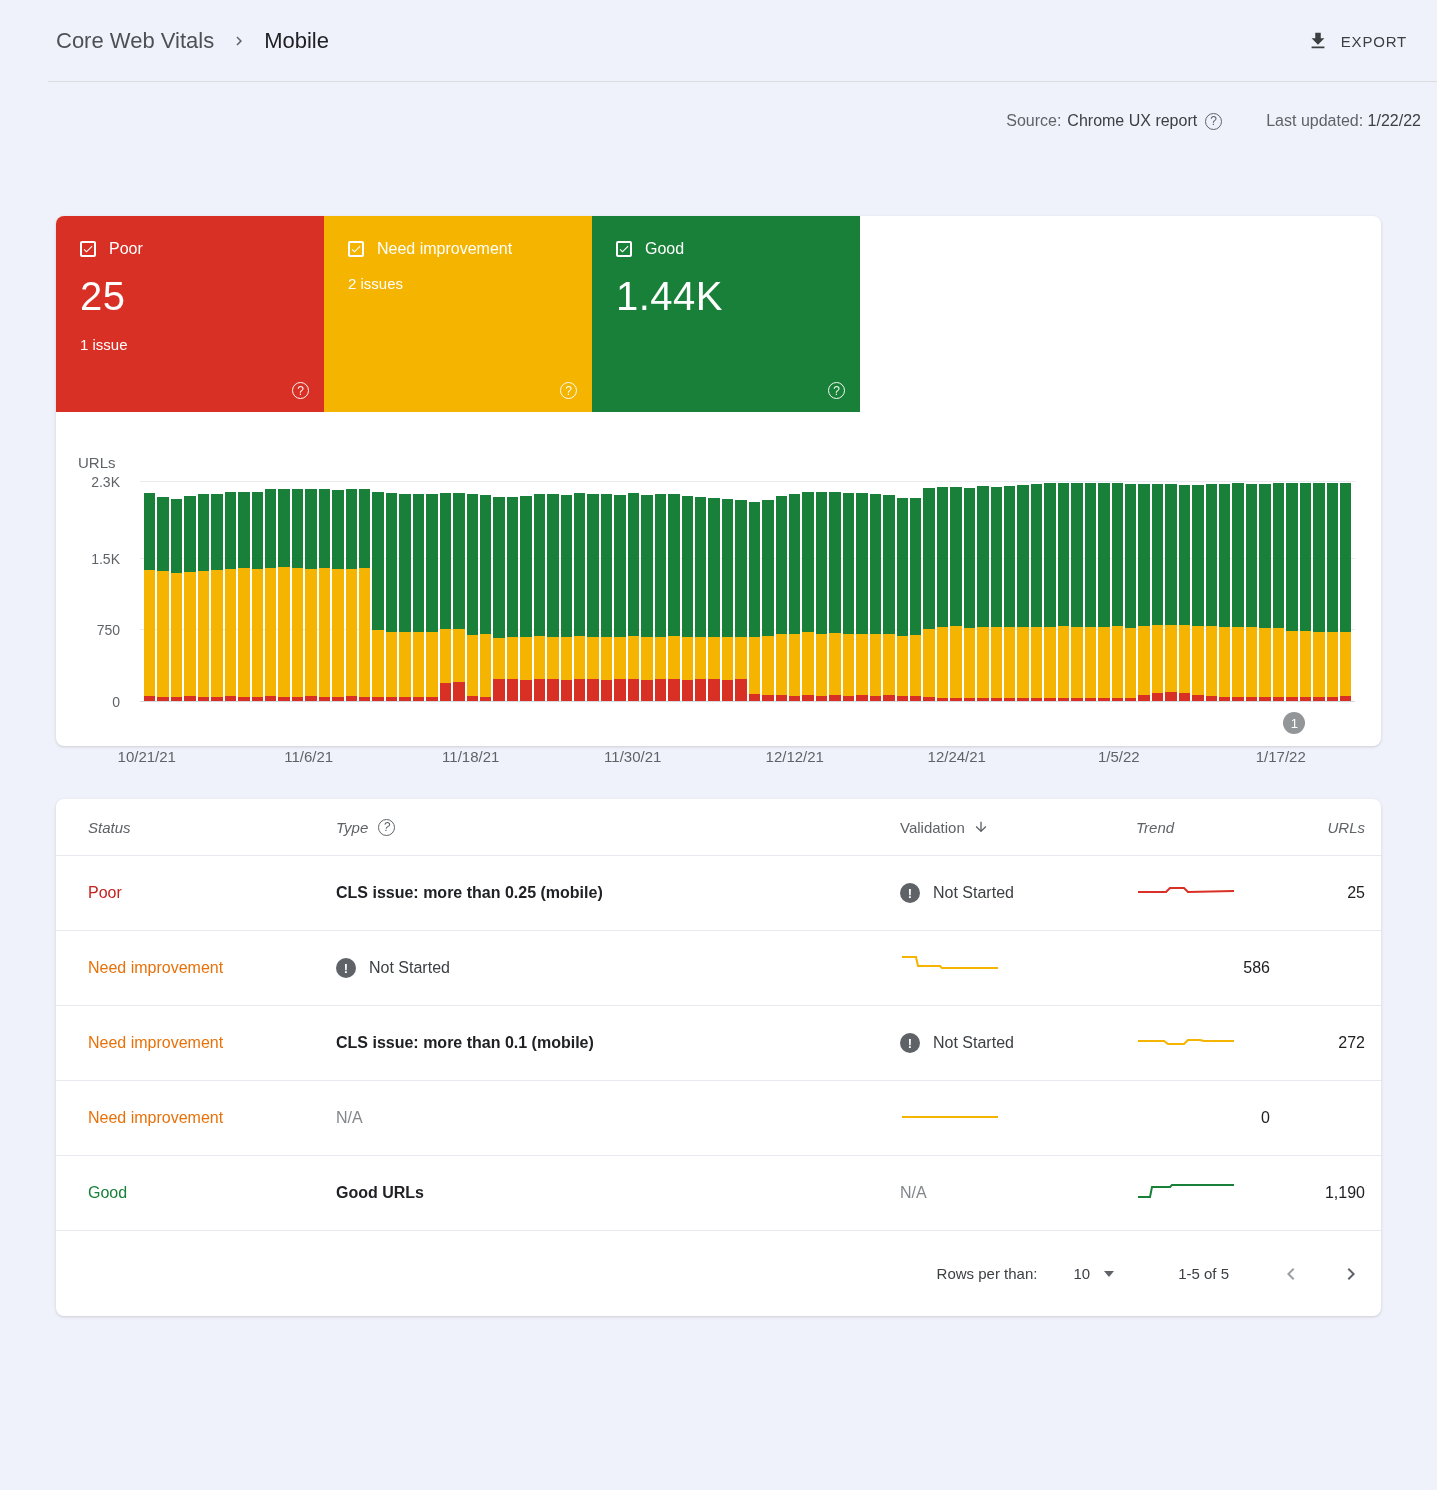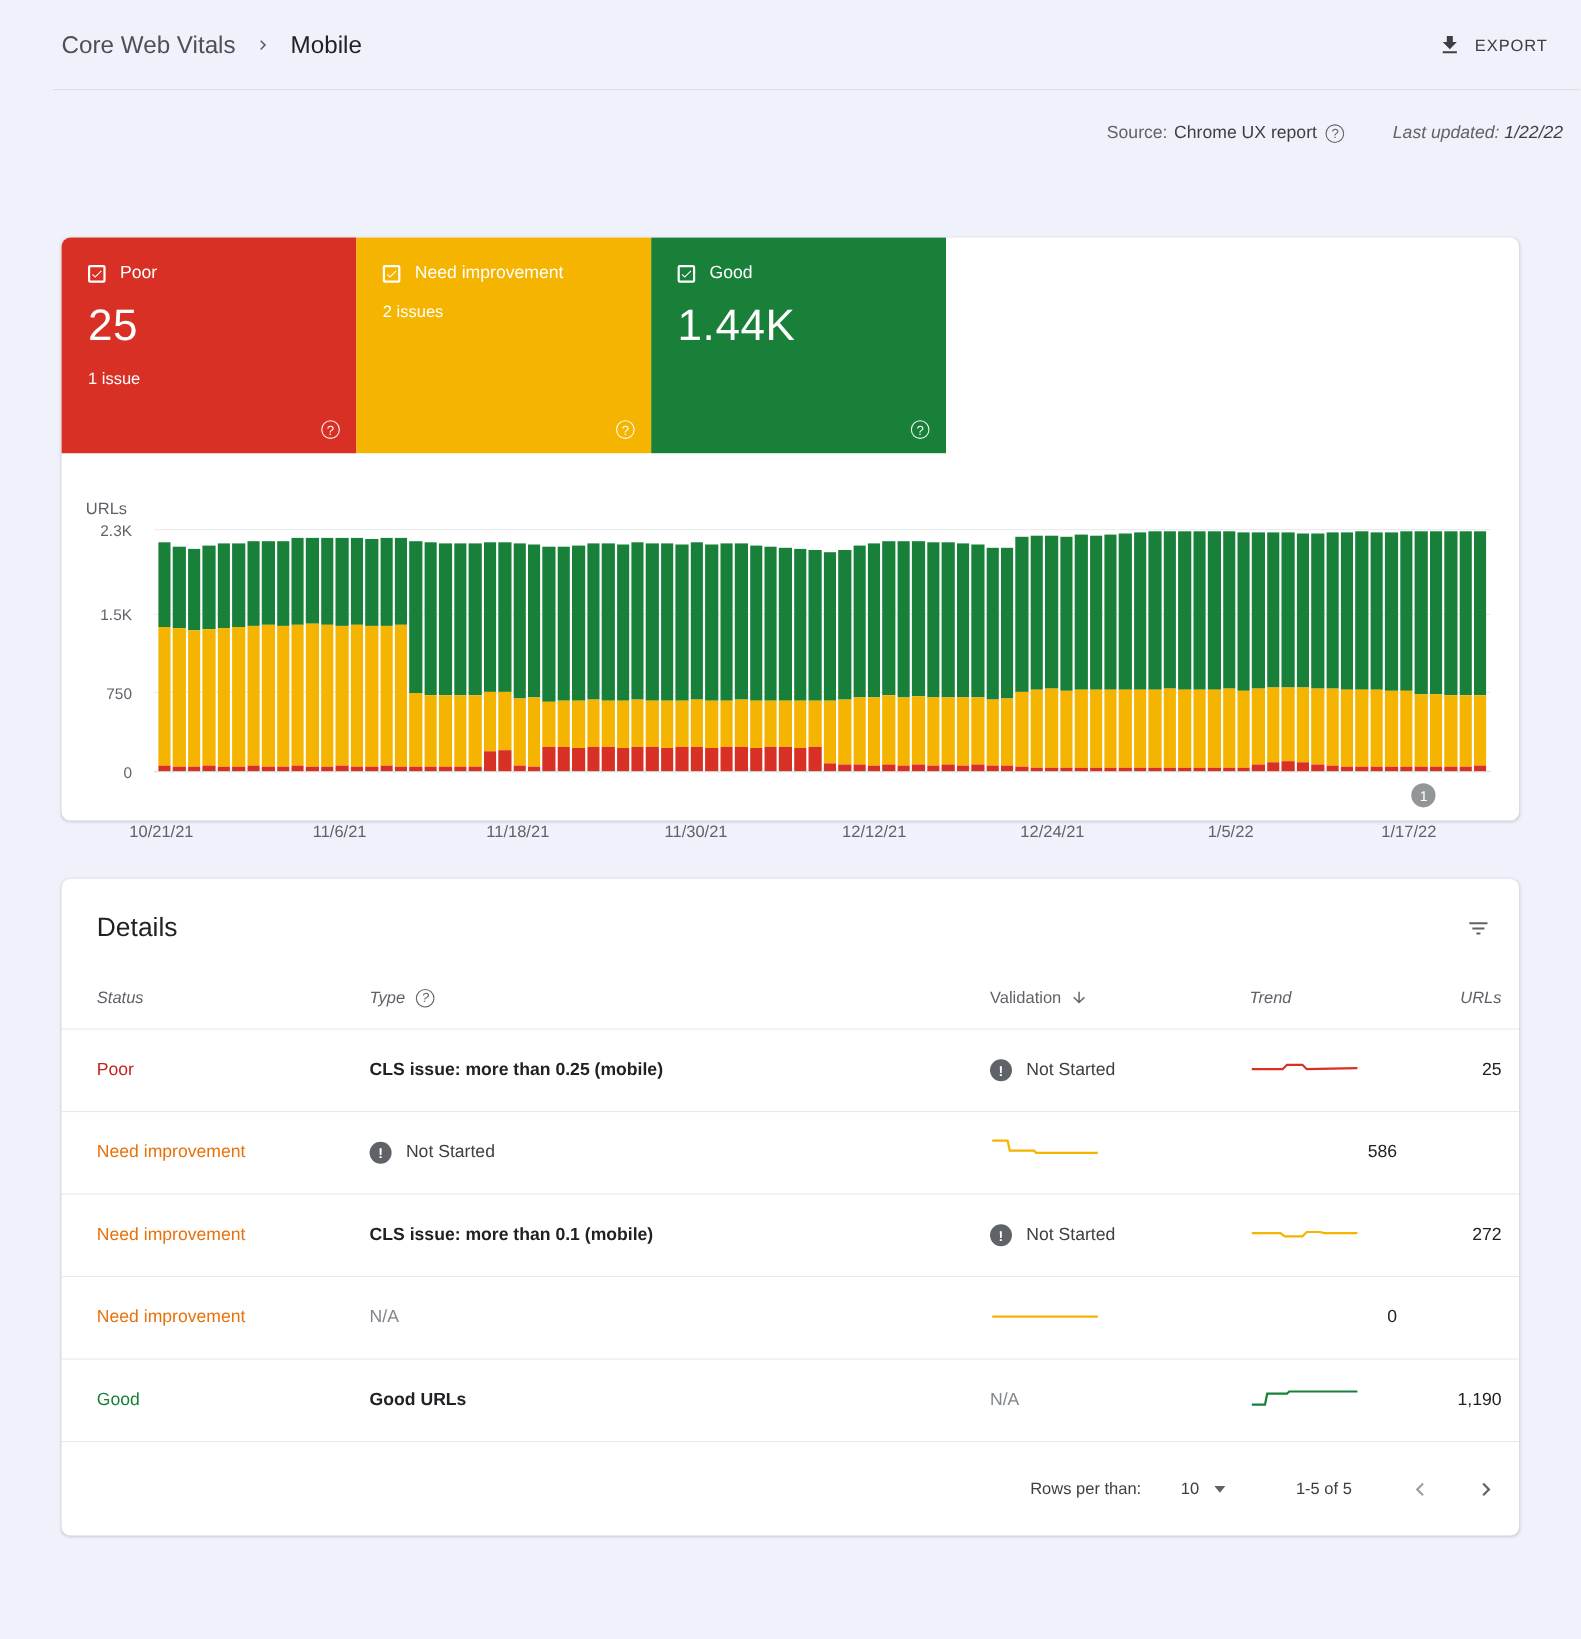--- a/index.html
+++ b/index.html
@@ -17,21 +17,21 @@
   .crumb-sep { display:flex; align-items:center; color:#5f6368; }
   .crumb-current { color:#202124; font-weight:500; }
   .export-btn { display:flex; align-items:center; gap:12px; background:none; border:none; cursor:pointer;
     font-family:inherit; font-size:15px; font-weight:500; letter-spacing:.8px; color:#3c4043; }
   .divider { border-top:1px solid #dadce0; margin-left:48px; }
   
   .meta-row { display:flex; justify-content:flex-end; align-items:center; padding:30px 16px 0 0; font-size:16px; color:#5f6368; }
   .meta-row .src-label { margin-right:6px; }
   .meta-row .src-value { color:#3c4043; }
   .meta-row .qmark { margin-left:8px; }
-  .meta-row .updated { margin-left:44px;font-style:italic; }
+  .meta-row .updated { margin-left:44px; }
   .meta-row .updated-value { color:#3c4043; }
   .qmark { display:inline-flex; width:17px; height:17px; border:1.5px solid currentColor; border-radius:50%;
     align-items:center; justify-content:center; font-size:12px; line-height:1; cursor:pointer; flex:none; }
   
   .panel { background:#fff; border-radius:8px; margin:0 56px;
     box-shadow:0 1px 2px rgba(60,64,67,.12), 0 1px 3px 1px rgba(60,64,67,.06); }
   .chart-panel { margin-top:86px; padding-bottom:44px; }
   
   .sum-cards { display:flex; }
   .sum-card { width:268px; height:196px; color:#fff; position:relative; padding:24px 0 0 24px; cursor:pointer; }
@@ -633,30 +633,20 @@
         <div class="xlabel" style="left: 53.8889%;">12/12/21</div>
         <div class="xlabel" style="left: 67.2222%;">12/24/21</div>
         <div class="xlabel" style="left: 80.5556%;">1/5/22</div>
         <div class="xlabel" style="left: 93.8889%;">1/17/22</div>
         <div class="chart-marker" style="left: 95%;">1</div>
       </div>
   </div>
 </section>
 
 <section class="panel details-panel">
-  <div class="details-head">
-    <h2 class="details-title">Details</h2>
-    <button class="filter-btn">
-      <span style="display:flex">
-        <svg viewBox="0 0 24 24" width="22" height="22" fill="#5f6368">
-            <path d="M10 18h4v-2h-4v2zM3 6v2h18V6H3zm3 7h12v-2H6v2z"></path>
-          </svg>
-      </span>
-    </button>
-  </div>
 
   <div class="tgrid thead">
     <div class="hcell">Status</div>
     <div class="hcell">
       <span>Type</span>
       <span class="qmark">?</span>
     </div>
     <button class="sort-btn">
       <span>Validation</span>
       <span style="display:flex">

